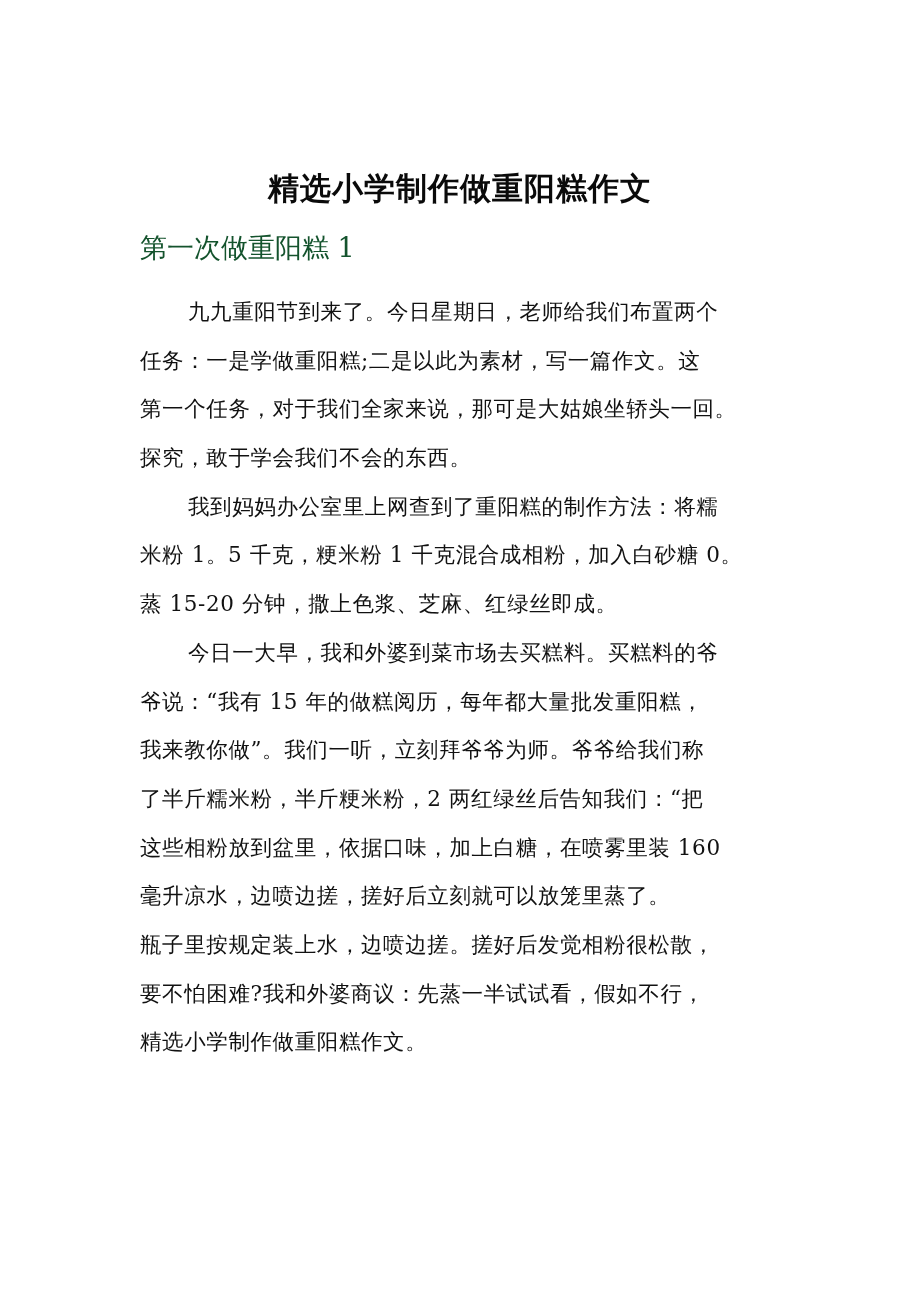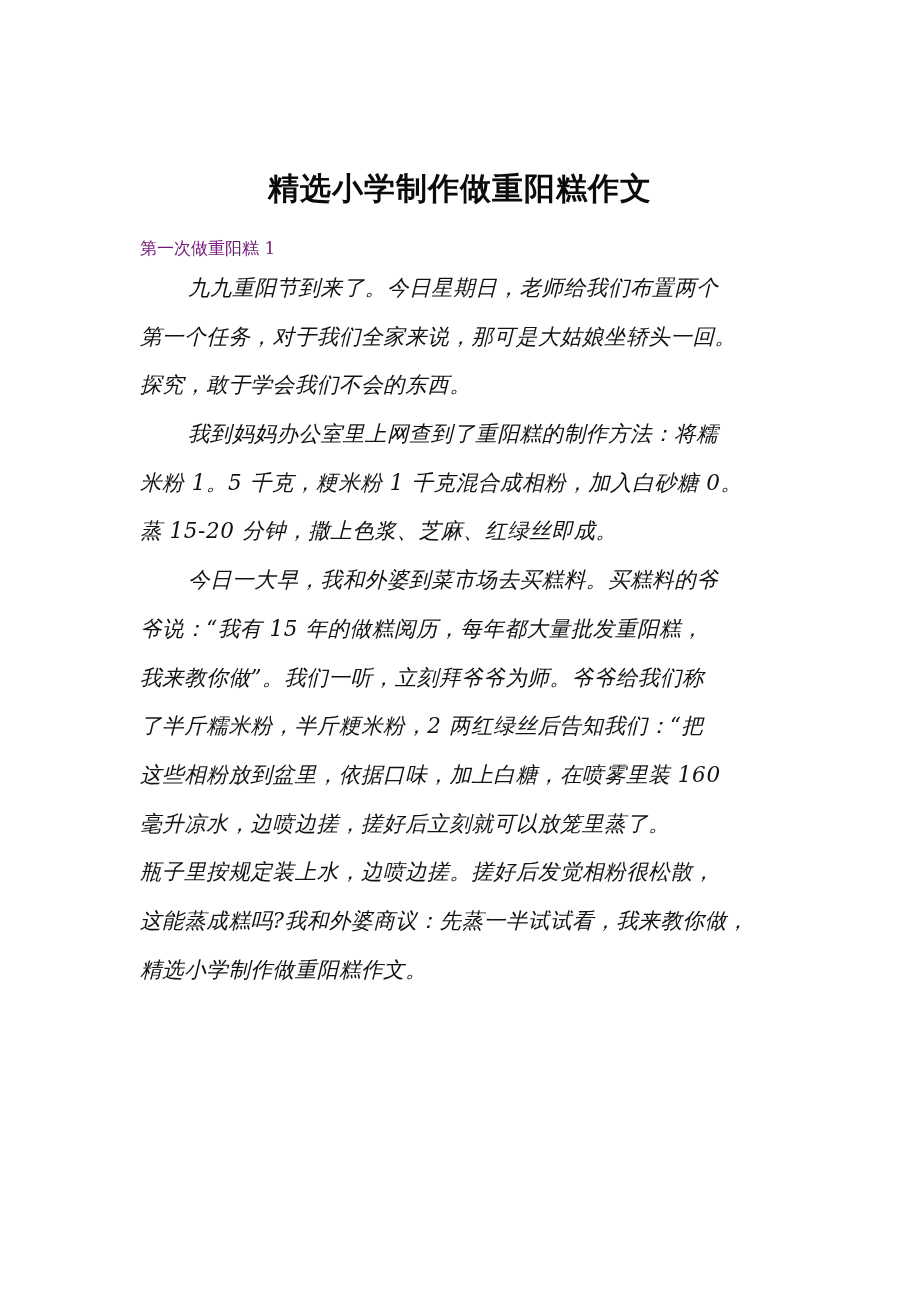--- a/index.html
+++ b/index.html
@@ -32,31 +32,30 @@
       font-weight: bold;
       font-size: 31px;
       line-height: 44px;
       letter-spacing: 1px;
       color: #0a0a0a;
     }
     .subheading {
       position: absolute;
       left: 140px;
       top: 233px;
-      font-size: 17px;
+      font-size: 27px;
       line-height: 30px;
       white-space: nowrap;
-      color: #701a75;
+      color: #14532d;
     }
     .body {
       position: absolute;
       left: 140px;
-      top: 270px;
+      top: 294px;
       width: 660px;
-      font-style: italic;
     }
     .para {
       margin: 0;
     }
     .line {
       display: block;
       height: 48.7px;
       line-height: 36px;
       font-size: 21.5px;
       white-space: nowrap;
@@ -72,20 +71,21 @@
 <div class="page">
 
   <h1 class="title">精选小学制作做重阳糕作文</h1>
 
   <div class="subheading">第一次做重阳糕 1</div>
 
   <div class="body">
 
     <p class="para">
       <span class="line indent">九九重阳节到来了。今日星期日，老师给我们布置两个</span>
+      <span class="line">任务：一是学做重阳糕;二是以此为素材，写一篇作文。这</span>
       <span class="line">第一个任务，对于我们全家来说，那可是大姑娘坐轿头一回。</span>
     </p>
 
     <p class="para">
       <span class="line">探究，敢于学会我们不会的东西。</span>
     </p>
 
     <p class="para">
       <span class="line indent">我到妈妈办公室里上网查到了重阳糕的制作方法：将糯</span>
       <span class="line">米粉 1。5 千克，粳米粉 1 千克混合成相粉，加入白砂糖 0。</span>
@@ -96,18 +96,18 @@
       <span class="line indent">今日一大早，我和外婆到菜市场去买糕料。买糕料的爷</span>
       <span class="line">爷说：“我有 15 年的做糕阅历，每年都大量批发重阳糕，</span>
       <span class="line">我来教你做”。我们一听，立刻拜爷爷为师。爷爷给我们称</span>
       <span class="line">了半斤糯米粉，半斤粳米粉，2 两红绿丝后告知我们：“把</span>
       <span class="line">这些相粉放到盆里，依据口味，加上白糖，在喷雾里装 160</span>
       <span class="line">毫升凉水，边喷边搓，搓好后立刻就可以放笼里蒸了。</span>
     </p>
 
     <p class="para">
       <span class="line">瓶子里按规定装上水，边喷边搓。搓好后发觉相粉很松散，</span>
-      <span class="line">这能蒸成糕吗?我和外婆商议：先蒸一半试试看，我来教你做，</span>
+      <span class="line">要不怕困难?我和外婆商议：先蒸一半试试看，假如不行，</span>
       <span class="line">精选小学制作做重阳糕作文。</span>
     </p>
 
   </div>
 </div>
 
 </body></html>

